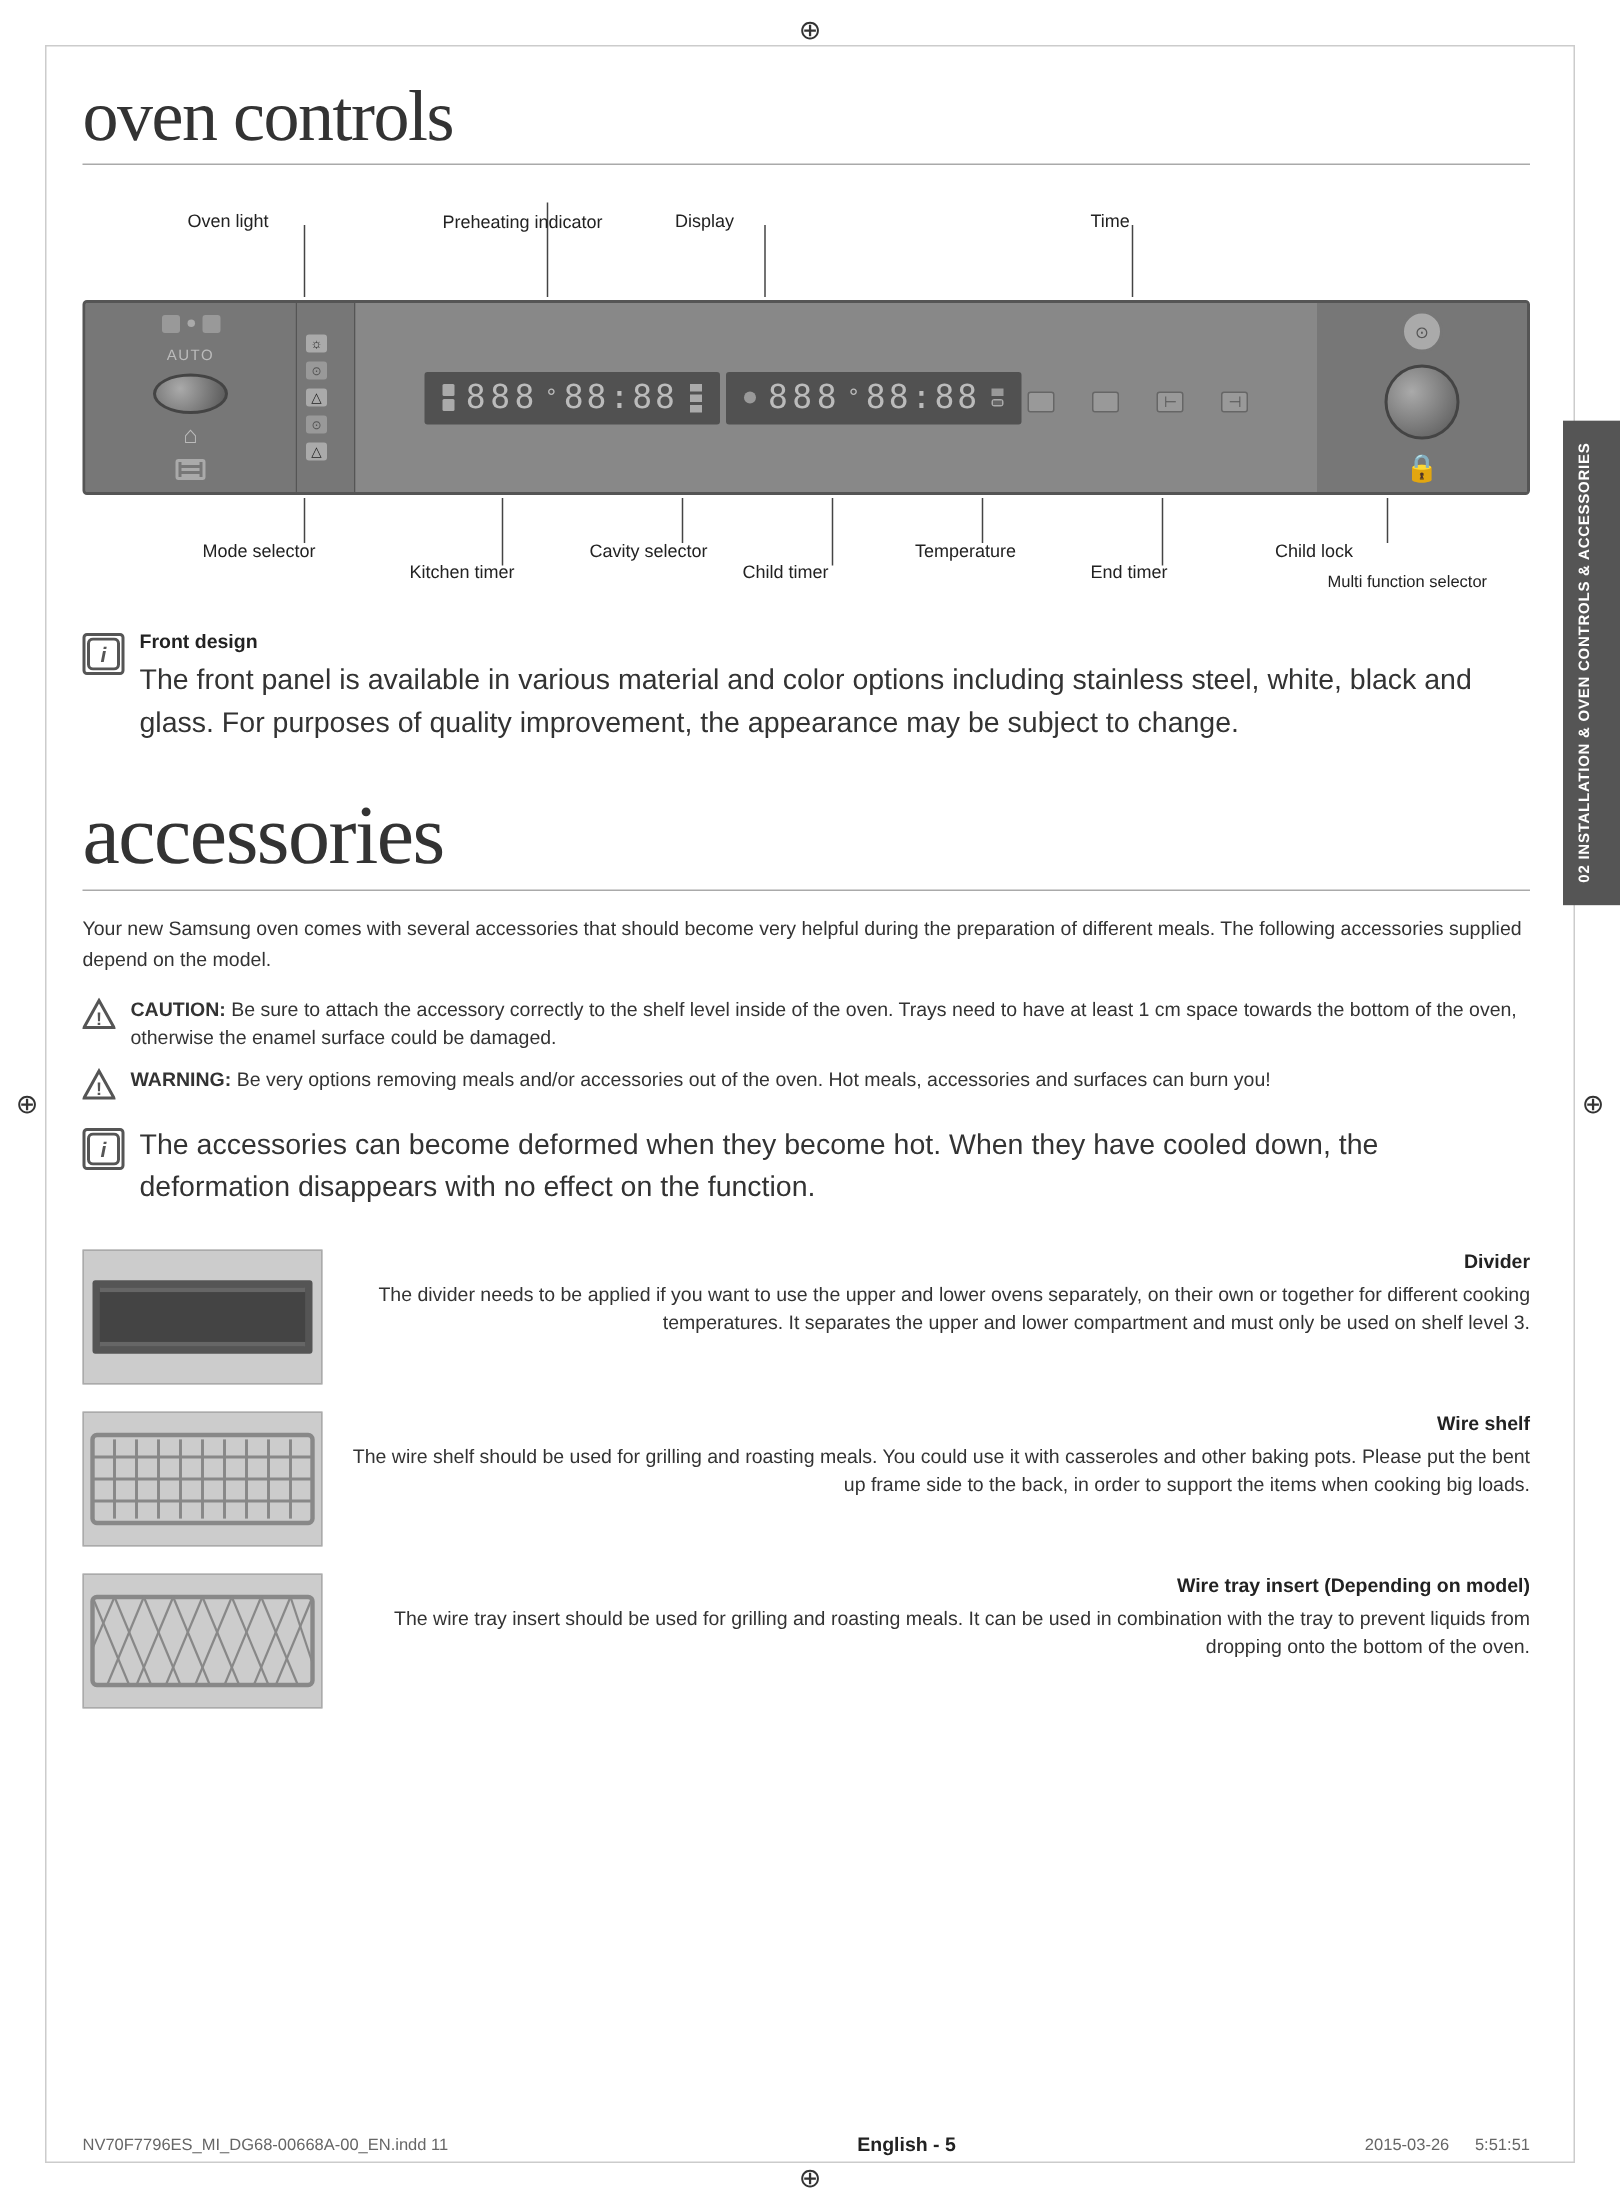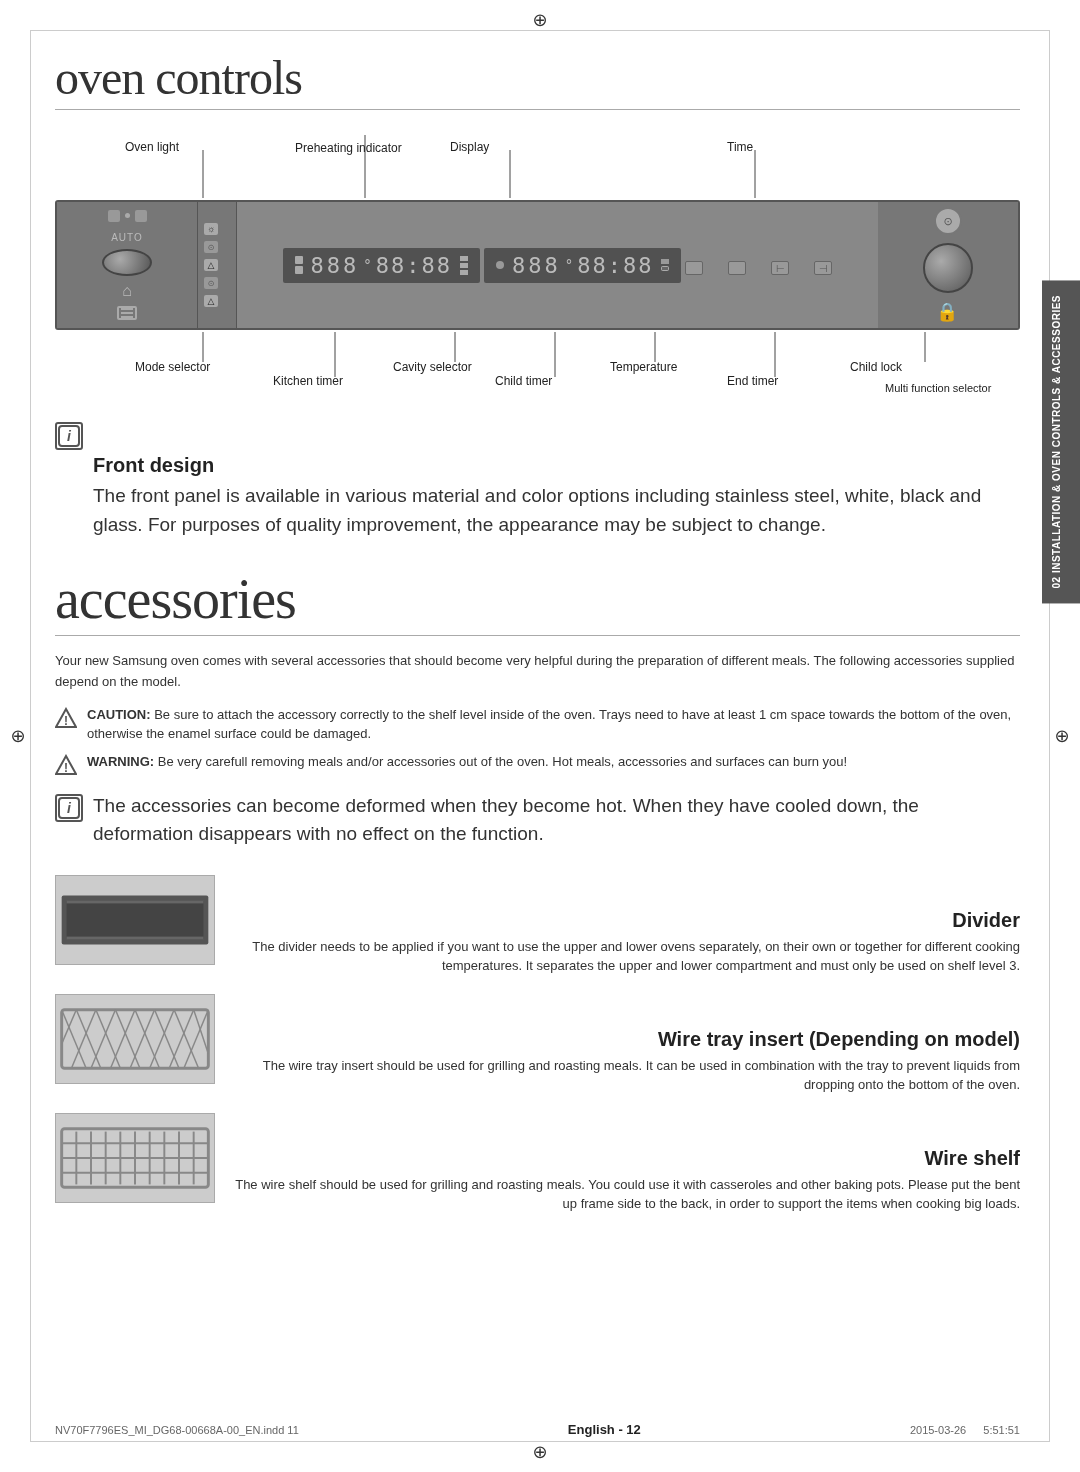--- a/index.html
+++ b/index.html
@@ -261,23 +261,22 @@
       width: 100%;
       height: 100%;
     }
 
     .accessory-info {
       flex: 1;
     }
 
     .accessory-name {
       font-weight: bold;
-      font-size: 20px;
+      font-size: 13px;
       margin-bottom: 5px;
-      margin-top: 34px;
     }
 
     .accessory-desc {
       font-size: 13px;
       line-height: 1.5;
       color: #333;
     }
 
     
     .footer {
@@ -483,21 +482,21 @@
 
   <div class="warning-box">
     <div class="warning-icon">
       <svg width="22" height="22" viewBox="0 0 22 22">
         <polygon points="11,2 21,20 1,20" fill="none" stroke="#555" stroke-width="2"></polygon>
         <text x="11" y="18" text-anchor="middle" font-weight="bold" font-size="12" fill="#555">!</text>
       </svg>
     </div>
     <div class="warning-text">
       <strong>WARNING:</strong>
-      <span> </span><span>Be very carefull removing meals and/or accessories out of the oven. Hot meals, accessories and surfaces can burn you!</span>
+      <span> </span><span>Be very options removing meals and/or accessories out of the oven. Hot meals, accessories and surfaces can burn you!</span>
     </div>
   </div>
 
   <div class="note-box" style="margin:8px 0;">
     <div class="note-icon">
       <svg width="22" height="22" viewBox="0 0 22 22">
         <rect x="1" y="1" width="20" height="20" rx="3" fill="none" stroke="#555" stroke-width="2"></rect>
         <text x="11" y="16" text-anchor="middle" font-style="italic" font-weight="bold" font-size="14" fill="#555">i</text>
       </svg>
     </div>
@@ -509,53 +508,20 @@
       <svg viewBox="0 0 160 90" xmlns="http://www.w3.org/2000/svg">
         <rect x="5" y="20" width="150" height="50" rx="2" fill="#555"></rect>
         <rect x="10" y="25" width="140" height="40" rx="1" fill="#444"></rect>
         <rect x="10" y="25" width="140" height="3" fill="#666"></rect>
         <rect x="10" y="62" width="140" height="3" fill="#666"></rect>
       </svg>
     </div>
     <div class="accessory-info">
       <div class="accessory-name">Divider</div>
       <div class="accessory-desc">The divider needs to be applied if you want to use the upper and lower ovens separately, on their own or together for different cooking temperatures. It separates the upper and lower compartment and must only be used on shelf level 3.</div>
-    </div>
-  </div>
-
-  <div class="accessory-item">
-    <div class="accessory-image">
-      <svg viewBox="0 0 160 90" xmlns="http://www.w3.org/2000/svg">
-        <rect x="5" y="15" width="150" height="60" rx="3" fill="none" stroke="#888" stroke-width="3"></rect>
-
-        <line x1="5" y1="15" x2="30" y2="75" stroke="#888" stroke-width="1.5"></line>
-        <line x1="20" y1="15" x2="45" y2="75" stroke="#888" stroke-width="1.5"></line>
-        <line x1="40" y1="15" x2="65" y2="75" stroke="#888" stroke-width="1.5"></line>
-        <line x1="60" y1="15" x2="85" y2="75" stroke="#888" stroke-width="1.5"></line>
-        <line x1="80" y1="15" x2="105" y2="75" stroke="#888" stroke-width="1.5"></line>
-        <line x1="100" y1="15" x2="125" y2="75" stroke="#888" stroke-width="1.5"></line>
-        <line x1="120" y1="15" x2="145" y2="75" stroke="#888" stroke-width="1.5"></line>
-        <line x1="140" y1="15" x2="155" y2="60" stroke="#888" stroke-width="1.5"></line>
-
-        <line x1="155" y1="15" x2="130" y2="75" stroke="#888" stroke-width="1.5"></line>
-        <line x1="140" y1="15" x2="115" y2="75" stroke="#888" stroke-width="1.5"></line>
-        <line x1="120" y1="15" x2="95" y2="75" stroke="#888" stroke-width="1.5"></line>
-        <line x1="100" y1="15" x2="75" y2="75" stroke="#888" stroke-width="1.5"></line>
-        <line x1="80" y1="15" x2="55" y2="75" stroke="#888" stroke-width="1.5"></line>
-        <line x1="60" y1="15" x2="35" y2="75" stroke="#888" stroke-width="1.5"></line>
-        <line x1="40" y1="15" x2="15" y2="75" stroke="#888" stroke-width="1.5"></line>
-        <line x1="20" y1="15" x2="5" y2="50" stroke="#888" stroke-width="1.5"></line>
-      </svg>
-    </div>
-    <div class="accessory-info">
-      <div class="accessory-name">
-        <strong>Wire tray insert</strong>
-        <span> </span><span>(Depending on model)</span>
-      </div>
-      <div class="accessory-desc">The wire tray insert should be used for grilling and roasting meals. It can be used in combination with the tray to prevent liquids from dropping onto the bottom of the oven.</div>
     </div>
   </div>
 
   <div class="accessory-item">
     <div class="accessory-image">
       <svg viewBox="0 0 160 90" xmlns="http://www.w3.org/2000/svg">
         <rect x="5" y="15" width="150" height="60" rx="3" fill="none" stroke="#888" stroke-width="3"></rect>
 
         <line x1="20" y1="18" x2="20" y2="72" stroke="#888" stroke-width="2"></line>
         <line x1="35" y1="18" x2="35" y2="72" stroke="#888" stroke-width="2"></line>
@@ -571,19 +537,52 @@
         <line x1="5" y1="45" x2="155" y2="45" stroke="#888" stroke-width="2"></line>
         <line x1="5" y1="60" x2="155" y2="60" stroke="#888" stroke-width="2"></line>
       </svg>
     </div>
     <div class="accessory-info">
       <div class="accessory-name">Wire shelf</div>
       <div class="accessory-desc">The wire shelf should be used for grilling and roasting meals. You could use it with casseroles and other baking pots. Please put the bent up frame side to the back, in order to support the items when cooking big loads.</div>
     </div>
   </div>
 
+  <div class="accessory-item">
+    <div class="accessory-image">
+      <svg viewBox="0 0 160 90" xmlns="http://www.w3.org/2000/svg">
+        <rect x="5" y="15" width="150" height="60" rx="3" fill="none" stroke="#888" stroke-width="3"></rect>
+
+        <line x1="5" y1="15" x2="30" y2="75" stroke="#888" stroke-width="1.5"></line>
+        <line x1="20" y1="15" x2="45" y2="75" stroke="#888" stroke-width="1.5"></line>
+        <line x1="40" y1="15" x2="65" y2="75" stroke="#888" stroke-width="1.5"></line>
+        <line x1="60" y1="15" x2="85" y2="75" stroke="#888" stroke-width="1.5"></line>
+        <line x1="80" y1="15" x2="105" y2="75" stroke="#888" stroke-width="1.5"></line>
+        <line x1="100" y1="15" x2="125" y2="75" stroke="#888" stroke-width="1.5"></line>
+        <line x1="120" y1="15" x2="145" y2="75" stroke="#888" stroke-width="1.5"></line>
+        <line x1="140" y1="15" x2="155" y2="60" stroke="#888" stroke-width="1.5"></line>
+
+        <line x1="155" y1="15" x2="130" y2="75" stroke="#888" stroke-width="1.5"></line>
+        <line x1="140" y1="15" x2="115" y2="75" stroke="#888" stroke-width="1.5"></line>
+        <line x1="120" y1="15" x2="95" y2="75" stroke="#888" stroke-width="1.5"></line>
+        <line x1="100" y1="15" x2="75" y2="75" stroke="#888" stroke-width="1.5"></line>
+        <line x1="80" y1="15" x2="55" y2="75" stroke="#888" stroke-width="1.5"></line>
+        <line x1="60" y1="15" x2="35" y2="75" stroke="#888" stroke-width="1.5"></line>
+        <line x1="40" y1="15" x2="15" y2="75" stroke="#888" stroke-width="1.5"></line>
+        <line x1="20" y1="15" x2="5" y2="50" stroke="#888" stroke-width="1.5"></line>
+      </svg>
+    </div>
+    <div class="accessory-info">
+      <div class="accessory-name">
+        <strong>Wire tray insert</strong>
+        <span> </span><span>(Depending on model)</span>
+      </div>
+      <div class="accessory-desc">The wire tray insert should be used for grilling and roasting meals. It can be used in combination with the tray to prevent liquids from dropping onto the bottom of the oven.</div>
+    </div>
+  </div>
+
 </div>
 
 <div class="footer">
   <span>NV70F7796ES_MI_DG68-00668A-00_EN.indd   11</span>
-  <span class="footer-center">English - 12</span>
+  <span class="footer-center">English - 5</span>
   <span>2015-03-26     5:51:51</span>
 </div>
 
 </body></html>

